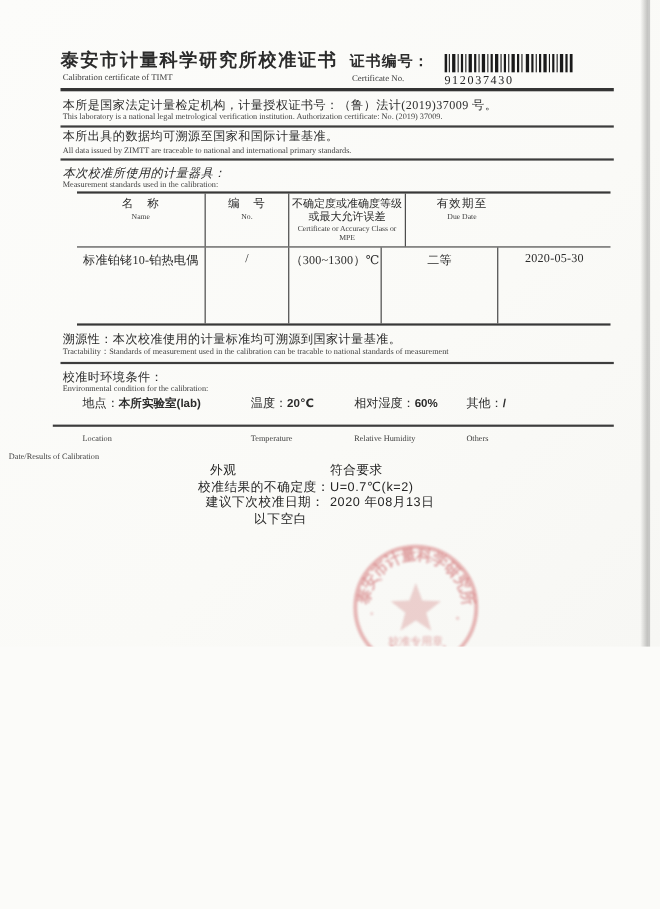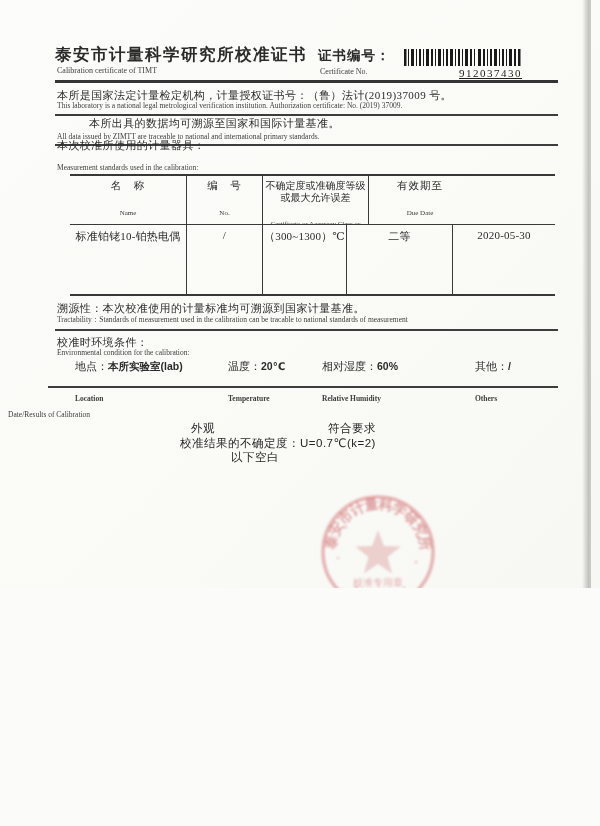--- a/index.html
+++ b/index.html
@@ -14,52 +14,52 @@
   .rule{position:absolute;left:55px;width:503px;height:2px;background:#3d3d3d;}
   .rule.thick{height:2.5px;background:#343434;}
   .sans{font-family:"Liberation Sans","DejaVu Sans",sans-serif;}
 
   
   .title-cn{left:55px;top:44px;font-size:16.5px;font-weight:bold;letter-spacing:1.5px;}
   .title-en{left:57px;top:66px;font-size:8px;color:#3c3c3c;}
   .certlabel-cn{left:318px;top:47px;font-size:13.5px;font-weight:bold;letter-spacing:1px;}
   .certlabel-en{left:320px;top:67px;font-size:8px;color:#3c3c3c;}
   .barcode{left:404px;top:49px;}
-  .certno{left:404px;top:67px;width:118px;text-align:right;font-size:11px;letter-spacing:1.5px;color:#222;text-decoration:underline;}
+  .certno{left:404px;top:67px;width:118px;text-align:left;font-size:11px;letter-spacing:1.5px;color:#222;}
 
   
   .stmt-cn{left:57px;font-size:11px;letter-spacing:.4px;}
   .stmt-en{left:57px;font-size:7.5px;color:#3d3d3d;}
 
   
   .std-table{position:absolute;left:70px;top:174px;width:485px;
     border-top:2px solid #383838;border-bottom:2px solid #383838;}
   .t-row{display:flex;}
   .t-head{height:48px;border-bottom:1.5px solid #3a3a3a;}
   .t-data{height:69px;}
   .t-cell{box-sizing:border-box;text-align:center;padding-top:4px;overflow:hidden;}
   .t-cell.sep{border-right:1.2px solid #3a3a3a;}
   .c1{width:117px;}.c2{width:76px;}.c3{width:84px;}.c4{width:106px;}.c5{width:102px;}
   .th-cn{font-size:10.5px;line-height:12px;letter-spacing:1px;}
   .c4 .th-cn{letter-spacing:0;font-size:10px;line-height:11.5px;}
-  .th-en{font-size:7px;line-height:8px;color:#3d3d3d;margin-top:17px;}
+  .th-en{font-size:7px;line-height:8px;color:#3d3d3d;margin-top:1px;}
   .td-cn{font-size:11px;letter-spacing:.2px;}
 
   
   .env-item{position:absolute;top:359px;}
   .env-line{font-size:11px;white-space:nowrap;}
   .env-val{font-family:"Liberation Sans","DejaVu Sans",sans-serif;font-weight:bold;font-size:10.5px;}
-  .env-en{font-size:7.5px;color:#3d3d3d;margin-top:20px;font-weight:bold;}
+  .env-en{font-size:7.5px;color:#3d3d3d;margin-top:20px;}
 
   
   .res-head-cn{left:22px;top:391px;font-size:15px;font-weight:bold;letter-spacing:1px;}
   .res-head-en{left:8px;top:410px;font-size:7.5px;color:#3d3d3d;}
   .res-block{left:180px;top:421px;font-family:"Liberation Sans","DejaVu Sans",sans-serif;
     font-size:11.5px;line-height:14.5px;color:#262626;letter-spacing:.5px;}
-  .res-row{display:flex;justify-content:space-between;}
+  .res-row{display:flex;}
   .res-label{width:120px;}
   .res-row.indent1 .res-label{padding-left:11px;box-sizing:border-box;}
   .res-row.indent2 .res-label{padding-left:7px;box-sizing:border-box;}
   .res-footer{margin-left:51px;}
 
   
   .seal{position:absolute;left:316px;top:492px;filter:blur(1.2px);opacity:.72;}
 
   
   .edge-right{position:absolute;left:582px;top:0;width:7px;height:826px;
@@ -114,25 +114,25 @@
     </g>
   </svg>
   <div class="abs certno">912037430</div>
 
   <div class="rule thick" style="top:80px;"></div>
 
   <div class="abs stmt-cn" style="top:88px;">本所是国家法定计量检定机构，计量授权证书号：（鲁）法计(2019)37009 号。</div>
   <div class="abs stmt-en" style="top:101px;">This laboratory is a national legal metrological verification institution. Authorization certificate: No. (2019) 37009.</div>
   <div class="rule" style="top:114px;"></div>
 
-  <div class="abs stmt-cn" style="top:116px;margin-left:32px;">本所出具的数据均可溯源至国家和国际计量基准。</div>
+  <div class="abs stmt-cn" style="top:116px;">本所出具的数据均可溯源至国家和国际计量基准。</div>
   <div class="abs stmt-en" style="top:132px;text-align:center;">All data issued by ZIMTT are traceable to national and international primary standards.</div>
   <div class="rule" style="top:144px;"></div>
 
-  <div class="abs stmt-cn" style="top:138px;">本次校准所使用的计量器具：</div>
+  <div class="abs stmt-cn" style="top:150px;font-style:italic;">本次校准所使用的计量器具：</div>
   <div class="abs stmt-en" style="top:163px;">Measurement standards used in the calibration:</div>
 
   <div class="std-table">
     <div class="t-row t-head">
       <div class="t-cell sep c1">
         <div class="th-cn">名　称</div>
         <div class="th-en">Name</div>
       </div>
       <div class="t-cell sep c2">
         <div class="th-cn">编　号</div>
@@ -168,37 +168,41 @@
     <div class="env-en">Location</div>
   </div>
   <div class="env-item" style="left:228px;">
     <div class="env-line"><span>温度：</span><span class="env-val">20℃</span></div>
     <div class="env-en">Temperature</div>
   </div>
   <div class="env-item" style="left:322px;">
     <div class="env-line"><span>相对湿度：</span><span class="env-val">60%</span></div>
     <div class="env-en">Relative Humidity</div>
   </div>
-  <div class="env-item" style="left:475px;">
+  <div class="env-item" style="left:424px;">
     <div class="env-line"><span>其他：</span><span class="env-val">/</span></div>
     <div class="env-en">Others</div>
   </div>
 
   <div class="rule" style="top:386px;left:48px;width:510px;"></div>
 
   <div class="abs res-head-en">Date/Results of Calibration</div>
 
   <div class="abs res-block">
     <div class="res-row indent1">
       <span class="res-label">外观</span>
       <span class="res-value">符合要求</span>
     </div>
     <div class="res-row">
       <span class="res-label">校准结果的不确定度：</span>
       <span class="res-value">U=0.7℃(k=2)</span>
+    </div>
+    <div class="res-row indent2">
+      <span class="res-label">建议下次校准日期：</span>
+      <span class="res-value">2020 年08月13日</span>
     </div>
     <div class="res-footer">以下空白</div>
   </div>
 
   <svg class="seal" width="124" height="124" viewBox="0 0 124 124">
     <defs>
       <path id="sealArc" d="M62,60 m-43,0 a43,43 0 1,1 86,0 a43,43 0 1,1 -86,0"></path>
     </defs>
     <circle cx="62" cy="60" r="55" fill="none" stroke="rgba(198,62,66,0.50)" stroke-width="3.5"></circle>
     <text font-size="14" font-weight="bold" fill="rgba(190,50,55,0.60)" font-family="Liberation Sans, sans-serif">

